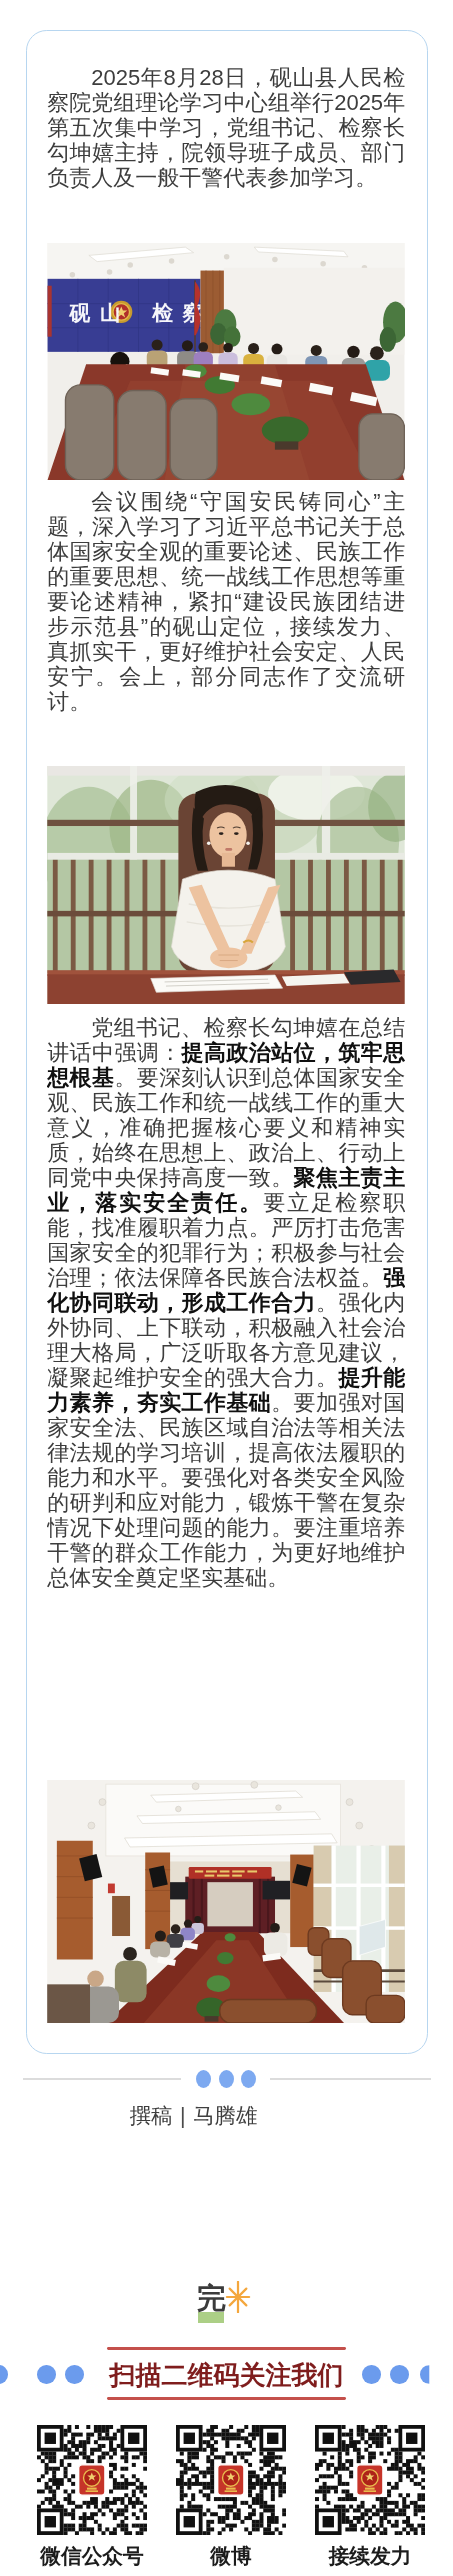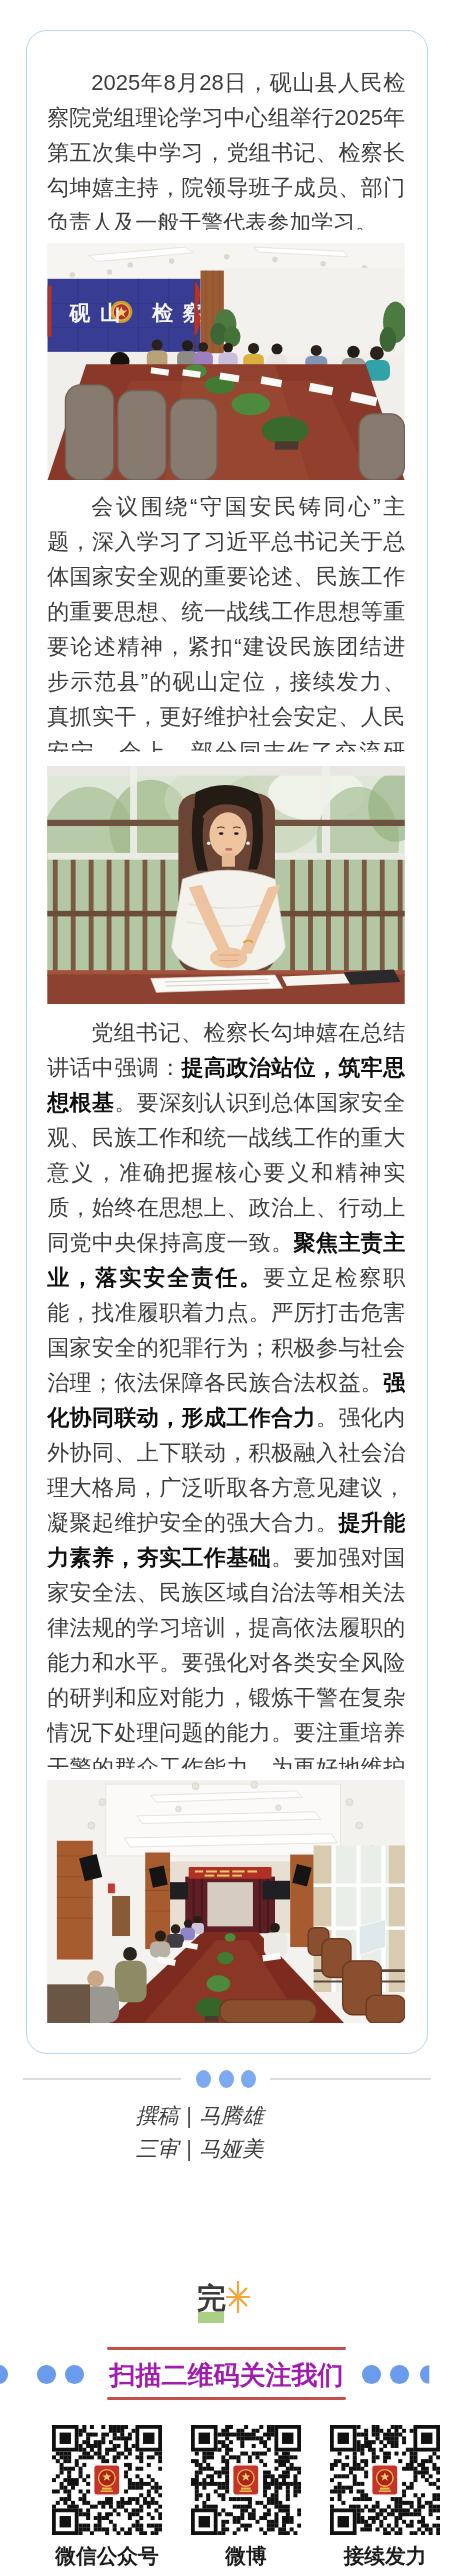--- a/index.html
+++ b/index.html
@@ -1,46 +1,46 @@
 <!DOCTYPE html>
 <html style="font-size:11px"><head>
 <meta charset="utf-8">
 <style>
   html,body{margin:0;padding:0;background:#fff}
   .page{position:relative;width:453px;height:2576px;background:#ffffff;overflow:hidden;
         font-family:"Liberation Sans",sans-serif;}
   
   .card{position:absolute;left:25.5px;top:30px;width:402px;height:2024px;box-sizing:border-box;
         border:1.4px solid #b7d6f0;border-radius:20.7px;background:#fff;}
-  .para{position:absolute;left:20.7px;width:358px;margin:0;font-size:22px;line-height:35px;
+  .para{position:absolute;left:20.7px;width:358px;margin:0;font-size:22px;line-height:25px;
         color:#3d3d3d;text-align:justify;text-indent:2em;overflow:hidden;}
   .para .b{font-weight:700;color:#101010;}
   .photo{position:absolute;left:20.7px;width:358px;display:block;}
   
   .divider{position:absolute;top:2068px;left:0;width:453px;height:20.7px;}
   .dline{position:absolute;top:10.3px;height:1.4px;background:#dcdcdc;}
   .ddot{position:absolute;top:2.1px;width:15px;height:18px;border-radius:50%;background:#7da9f0;}
   
-  .credits{position:absolute;top:2100px;left:16px;width:367px;text-align:center;
-           font-size:21.4px;line-height:33px;color:#3e3e3e;font-style:italic;}
+  .credits{position:absolute;top:2100px;left:10px;width:367px;text-align:center;
+           font-size:21.4px;line-height:33px;color:#3e3e3e;}
   .crow .sep{margin:0 7.6px;color:#4a4a4a;}
   
   .endmark{position:absolute;top:2282px;left:0;width:453px;height:45px;}
   .green-block{position:absolute;left:198px;top:30px;width:26px;height:11px;background:#accf86;}
   .end-char{position:absolute;left:197px;top:1.4px;font-size:29px;line-height:30px;font-weight:700;color:#3b3b3b;}
   .star-svg{position:absolute;left:222px;top:-1.4px;}
   
   .redline{position:absolute;left:107px;width:239px;height:2.8px;background:#c4504b;border-radius:1.4px;}
   .follow-row{position:absolute;top:2359px;left:0;width:453px;height:32px;}
   .follow-title{position:absolute;left:0;width:453px;text-align:center;font-size:26px;line-height:32px;
-                font-weight:700;color:#a21caf;letter-spacing:0;}
+                font-weight:700;color:#7f1d1d;letter-spacing:0;}
   .bdot{position:absolute;top:6.2px;width:18.6px;height:18.6px;border-radius:50%;background:#6b9bed;}
   .bdot.halfr{clip-path:inset(0 50% 0 0);}
   
-  .qr-row{position:absolute;top:2425px;left:52px;width:388px;display:flex;justify-content:space-between;}
+  .qr-row{position:absolute;top:2425px;left:37px;width:388px;display:flex;justify-content:space-between;}
   .qr-block{width:110px;}
   .qr-box{position:relative;width:110px;height:110px;background:#fff;}
   .qr-emblem{position:absolute;left:41px;top:39px;width:27.6px;height:32px;}
   .qr-label{margin-top:6.9px;text-align:center;font-family:"Liberation Serif",serif;
             font-weight:700;font-size:20.7px;color:#1c1c1c;}
 </style>
 </head>
 <body>
 
 <div class="page">
@@ -380,21 +380,20 @@
   <div class="divider">
     <span class="dline" style="left:23.4px;width:158px;"></span>
     <span class="ddot" style="left:196px;"></span>
     <span class="ddot" style="left:219px;"></span>
     <span class="ddot" style="left:241px;"></span>
     <span class="dline" style="left:270px;width:161px;"></span>
   </div>
 
   <div class="credits">
     <div class="crow"><span>撰稿</span><span class="sep">|</span><span>马腾雄</span></div>
-    <div class="crow"><span>三审</span><span class="sep">|</span><span>马娅美</span></div>
   </div>
 
   <div class="endmark">
     <svg class="star-svg" width="32" height="32" viewBox="0 0 46 46">
       <g stroke="#f4a73d" stroke-width="3.2" stroke-linecap="round">
         <line x1="23" y1="1" x2="23" y2="45"></line>
         <line x1="7" y1="23" x2="39" y2="23"></line>
         <line x1="11" y1="11" x2="35" y2="35"></line>
         <line x1="35" y1="11" x2="11" y2="35"></line>
       </g>

